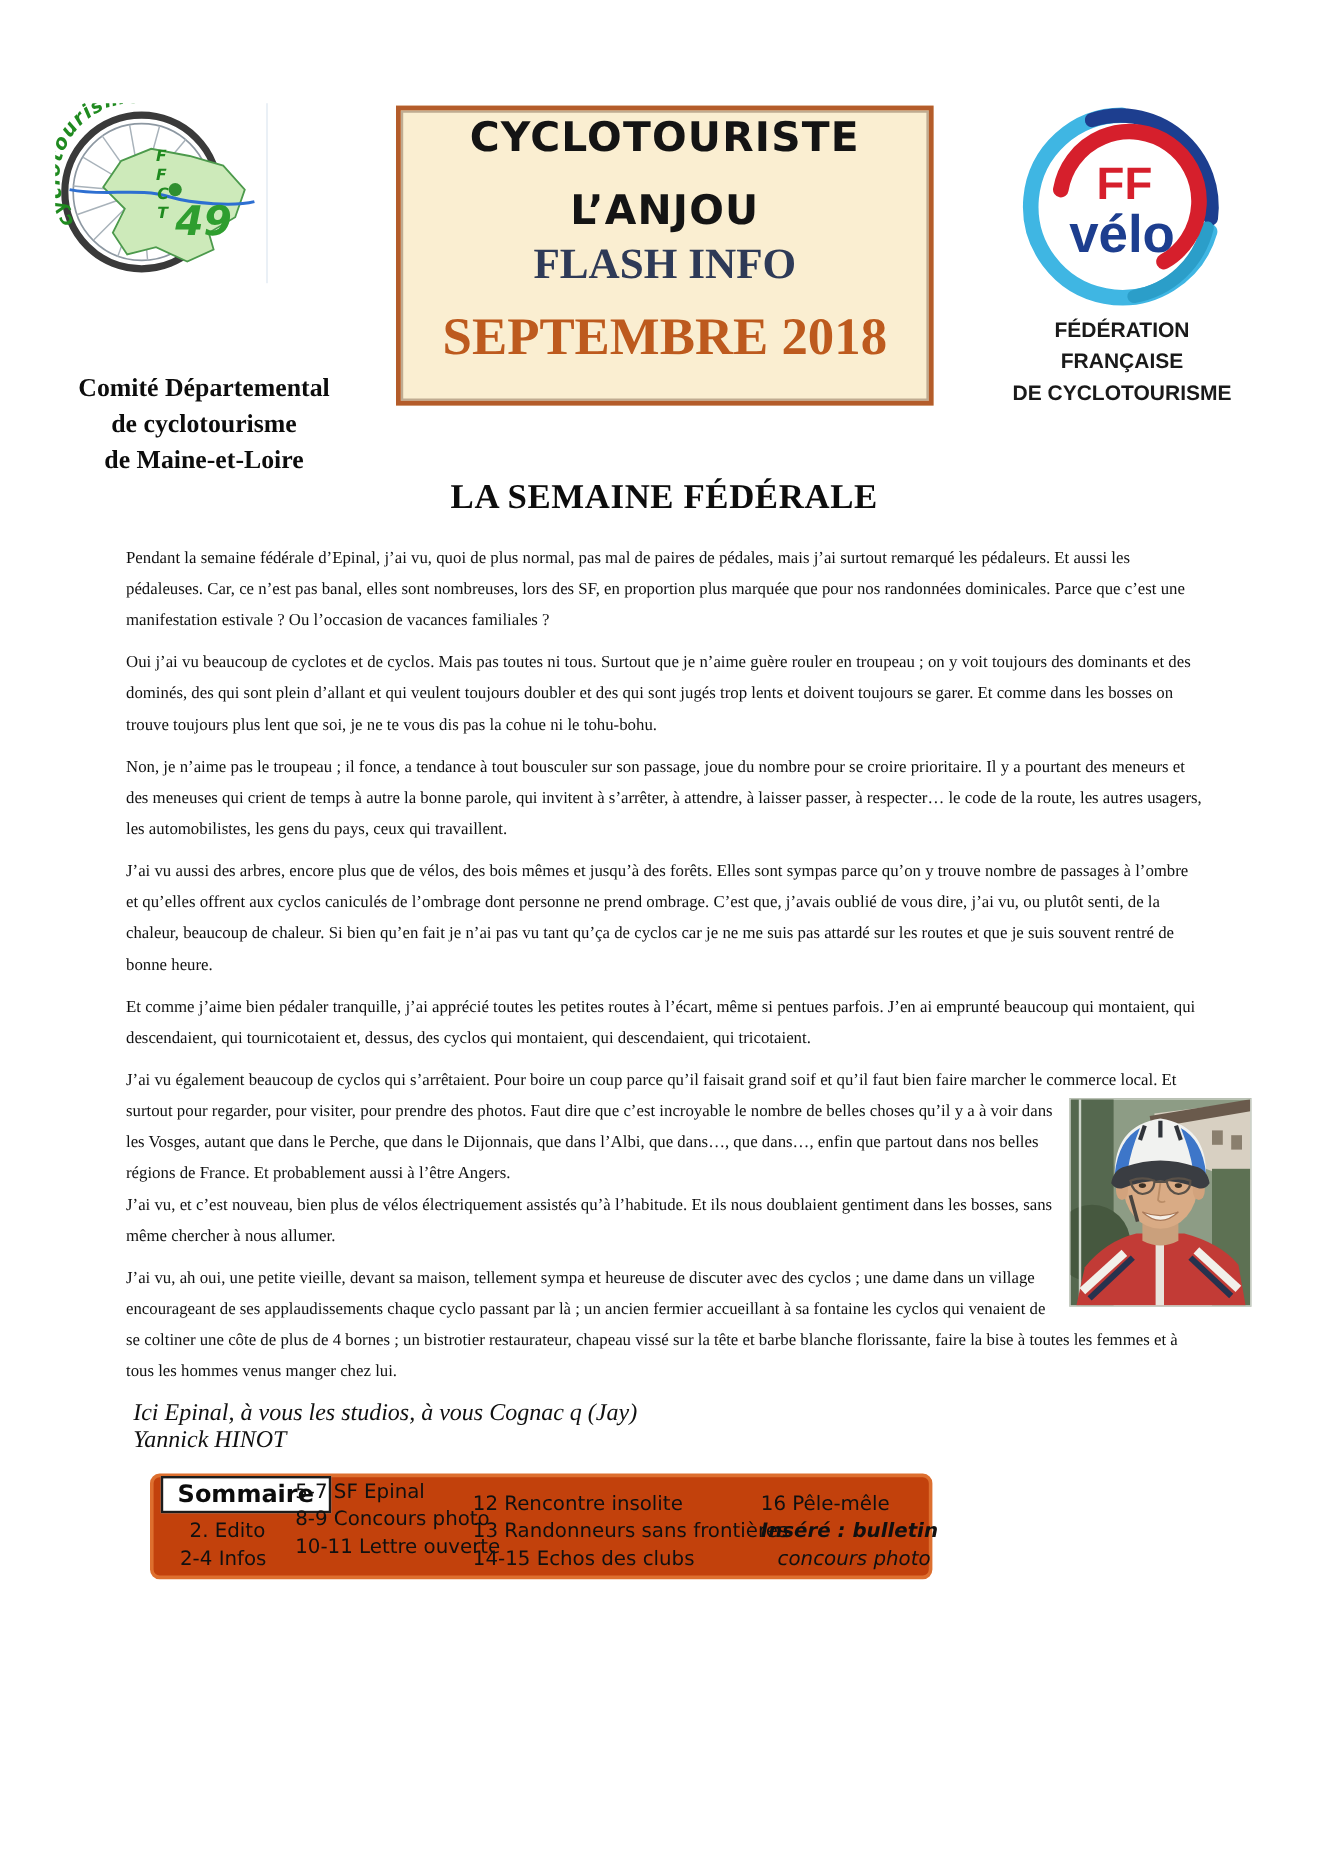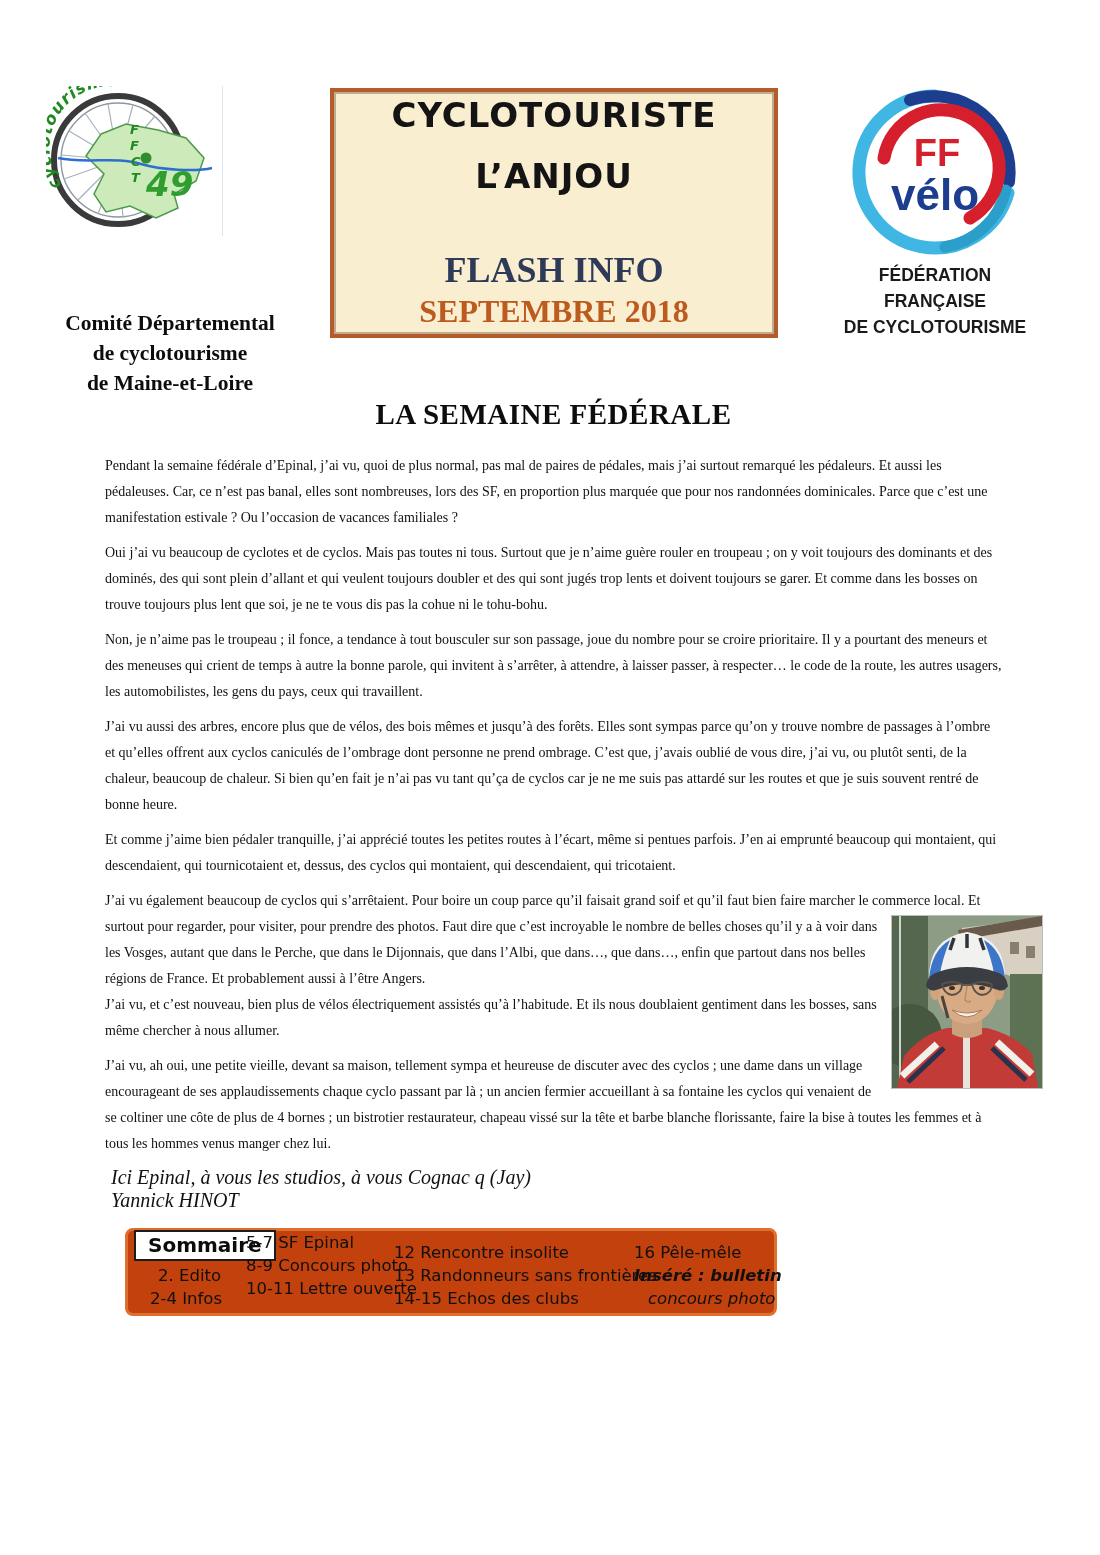--- a/index.html
+++ b/index.html
@@ -9,24 +9,24 @@
   
   .wheel-logo{position:absolute;left:46px;top:86px;width:176px;height:150px;border-right:1px solid #dde7f0;}
   .committee{position:absolute;left:30px;top:308px;width:280px;text-align:center;
              font-weight:bold;font-size:21.5px;line-height:30px;color:#0d0d0d;}
 
   .title-box{position:absolute;left:330px;top:88px;width:448px;height:250px;box-sizing:border-box;
              background:#faeed1;border:4px solid #b45c2a;box-shadow:inset 0 0 0 2px rgba(80,45,25,.35);
              text-align:center;}
   .title-box .main-title{font-family:"DejaVu Sans", sans-serif;font-weight:bold;color:#141414;
              font-size:34px;line-height:47px;letter-spacing:1px;margin-top:14px;}
-  .title-box .flash{font-weight:bold;font-size:36px;line-height:40px;color:#2e3a57;margin-top:50px;
+  .title-box .flash{font-weight:bold;font-size:36px;line-height:40px;color:#2e3a57;
              font-family:"Liberation Serif", serif;}
-  .title-box .month{font-weight:bold;font-size:32px;line-height:42px;color:#bd5a1e;
-             font-family:"Liberation Serif", serif;}
+  .title-box .month{font-weight:bold;font-size:44px;line-height:42px;color:#bd5a1e;
+             font-family:"Liberation Serif", serif;margin-top:20px;}
 
   .ffvelo{position:absolute;left:828px;top:88px;width:214px;text-align:center;}
   .ffvelo .caption{font-family:"Liberation Sans", sans-serif;font-weight:bold;font-size:17.5px;
              line-height:26px;color:#1a1a1a;margin-top:6px;text-align:center;}
 
   
   .article{position:absolute;left:105px;top:398px;width:897px;}
   .article h1{font-size:29px;line-height:33px;font-weight:bold;text-align:center;margin:0 0 22px 0;
               letter-spacing:.5px;color:#0d0d0d;}
   .article p{font-size:14px;line-height:26px;margin:0 0 9px 0;text-align:left;}

